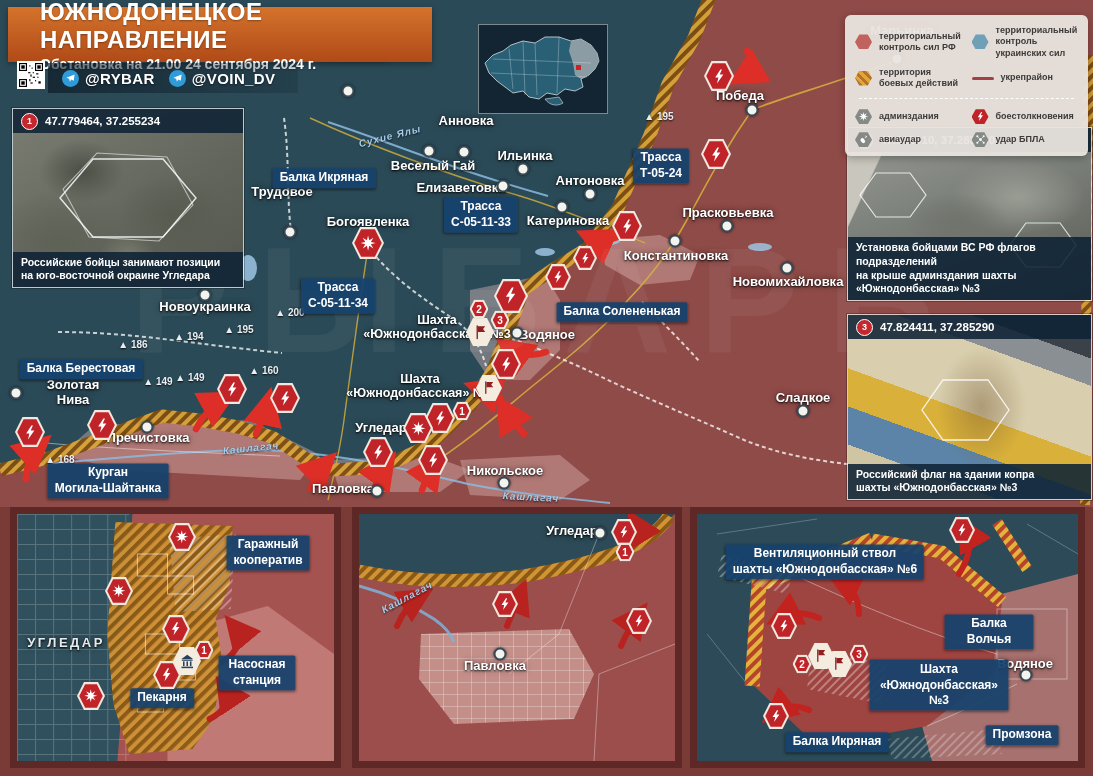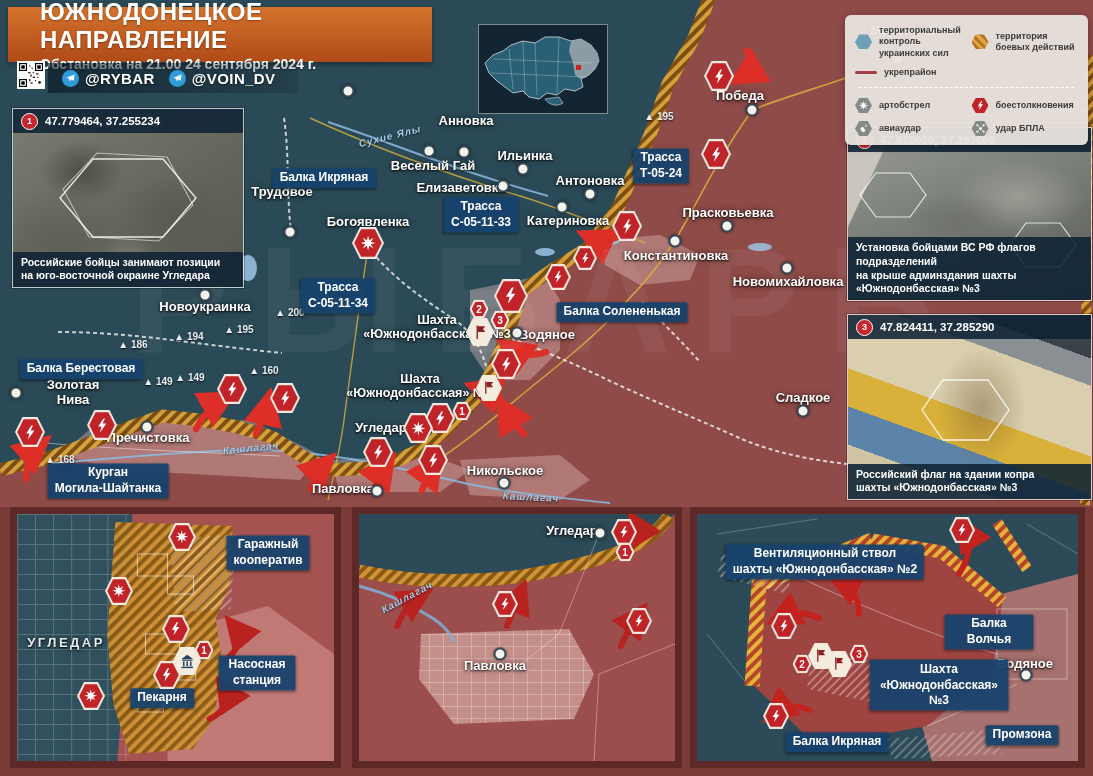--- a/index.html
+++ b/index.html
@@ -472,39 +472,43 @@
             <path d="M14,34 L112,38"></path>
             <path d="M12,48 L108,52"></path>
         </g>
         <path d="M 66,74 C 70,80 78,82 84,78 L 80,72 Z" fill="#2a6076" stroke="#d7dde1" stroke-width=".6"></path>
         <rect x="97" y="40" width="5" height="5" fill="#cc2222"></rect>
       </svg>
     </div>
 
     <div class="legend">
       <div class="lg-item">
+        <span class="lg-hex" style="background:#c0625e"></span>
+        <span>территориальный контроль сил РФ</span>
+      </div>
+      <div class="lg-item">
         <span class="lg-hex" style="background:#6fa0b8"></span>
         <span>территориальный контроль украинских сил</span>
       </div>
       <div class="lg-item">
         <span class="lg-hex" style="background:repeating-linear-gradient(45deg,#e2a43c 0 3px,#b3742a 3px 6px)"></span>
         <span>территория боевых действий</span>
       </div>
       <div class="lg-item">
         <span class="lg-line"></span>
         <span>укрепрайон</span>
       </div>
       <div class="lg-div"></div>
       <div class="lg-item">
         <span class="lg-hex" style="background:#858a87">
           <svg viewBox="0 0 24 24">
               <polygon points="22,12 15.7,13.5 19.1,19.1 13.5,15.7 12,22 10.5,15.7 4.9,19.1 8.3,13.5 2,12 8.3,10.5 4.9,4.9 10.5,8.3 12,2 13.5,8.3 19.1,4.9 15.7,10.5" fill="#fff"></polygon>
             </svg>
         </span>
-        <span>артобстрел</span>
+        <span>админздания</span>
       </div>
       <div class="lg-item">
         <span class="lg-hex" style="background:#c02328">
           <svg viewBox="0 0 24 24">
               <path d="M13.4 2 6 13.4h4.5L8.6 22l9-12.6h-5.2L15.6 2z" fill="#fff"></path>
             </svg>
         </span>
         <span>боестолкновения</span>
       </div>
       <div class="lg-item">
@@ -808,21 +812,21 @@
       </g>
       <g stroke="#c3231f" stroke-width="6" fill="none" stroke-linecap="round" marker-end="url(#ah3)">
         <path d="M 262,60 C 272,44 276,28 268,14"></path>
         <path d="M 122,104 C 108,98 94,98 82,104"></path>
         <path d="M 162,100 C 162,84 154,72 142,66"></path>
         <path d="M 112,196 C 98,190 86,192 76,200"></path>
       </g>
     </svg>
     <div class="inset-layer" id="inset-layer-2">
         <div class="area-box" style="left: 128px; top: 48px;">Вентиляционный ствол
-шахты «Южнодонбасская» №2</div>
+шахты «Южнодонбасская» №6</div>
         <div class="area-box" style="left: 292px; top: 118px;">Балка Волчья</div>
         <div class="town" style="left: 328px; top: 150px;">Водяное</div>
         <div class="dot" style="left: 329px; top: 161px;"></div>
         <div class="area-box" style="left: 242px; top: 171px;">Шахта
 «Южнодонбасская» №3</div>
         <div class="area-box" style="left: 140px; top: 228px;">Балка Икряная</div>
         <div class="area-box" style="left: 325px; top: 221px;">Промзона</div>
         <div class="icon-wrap" style="left: 265px; top: 16px; width: 26px; height: 26px;">
           <div class="hex-out">
             <div class="hex-in">

